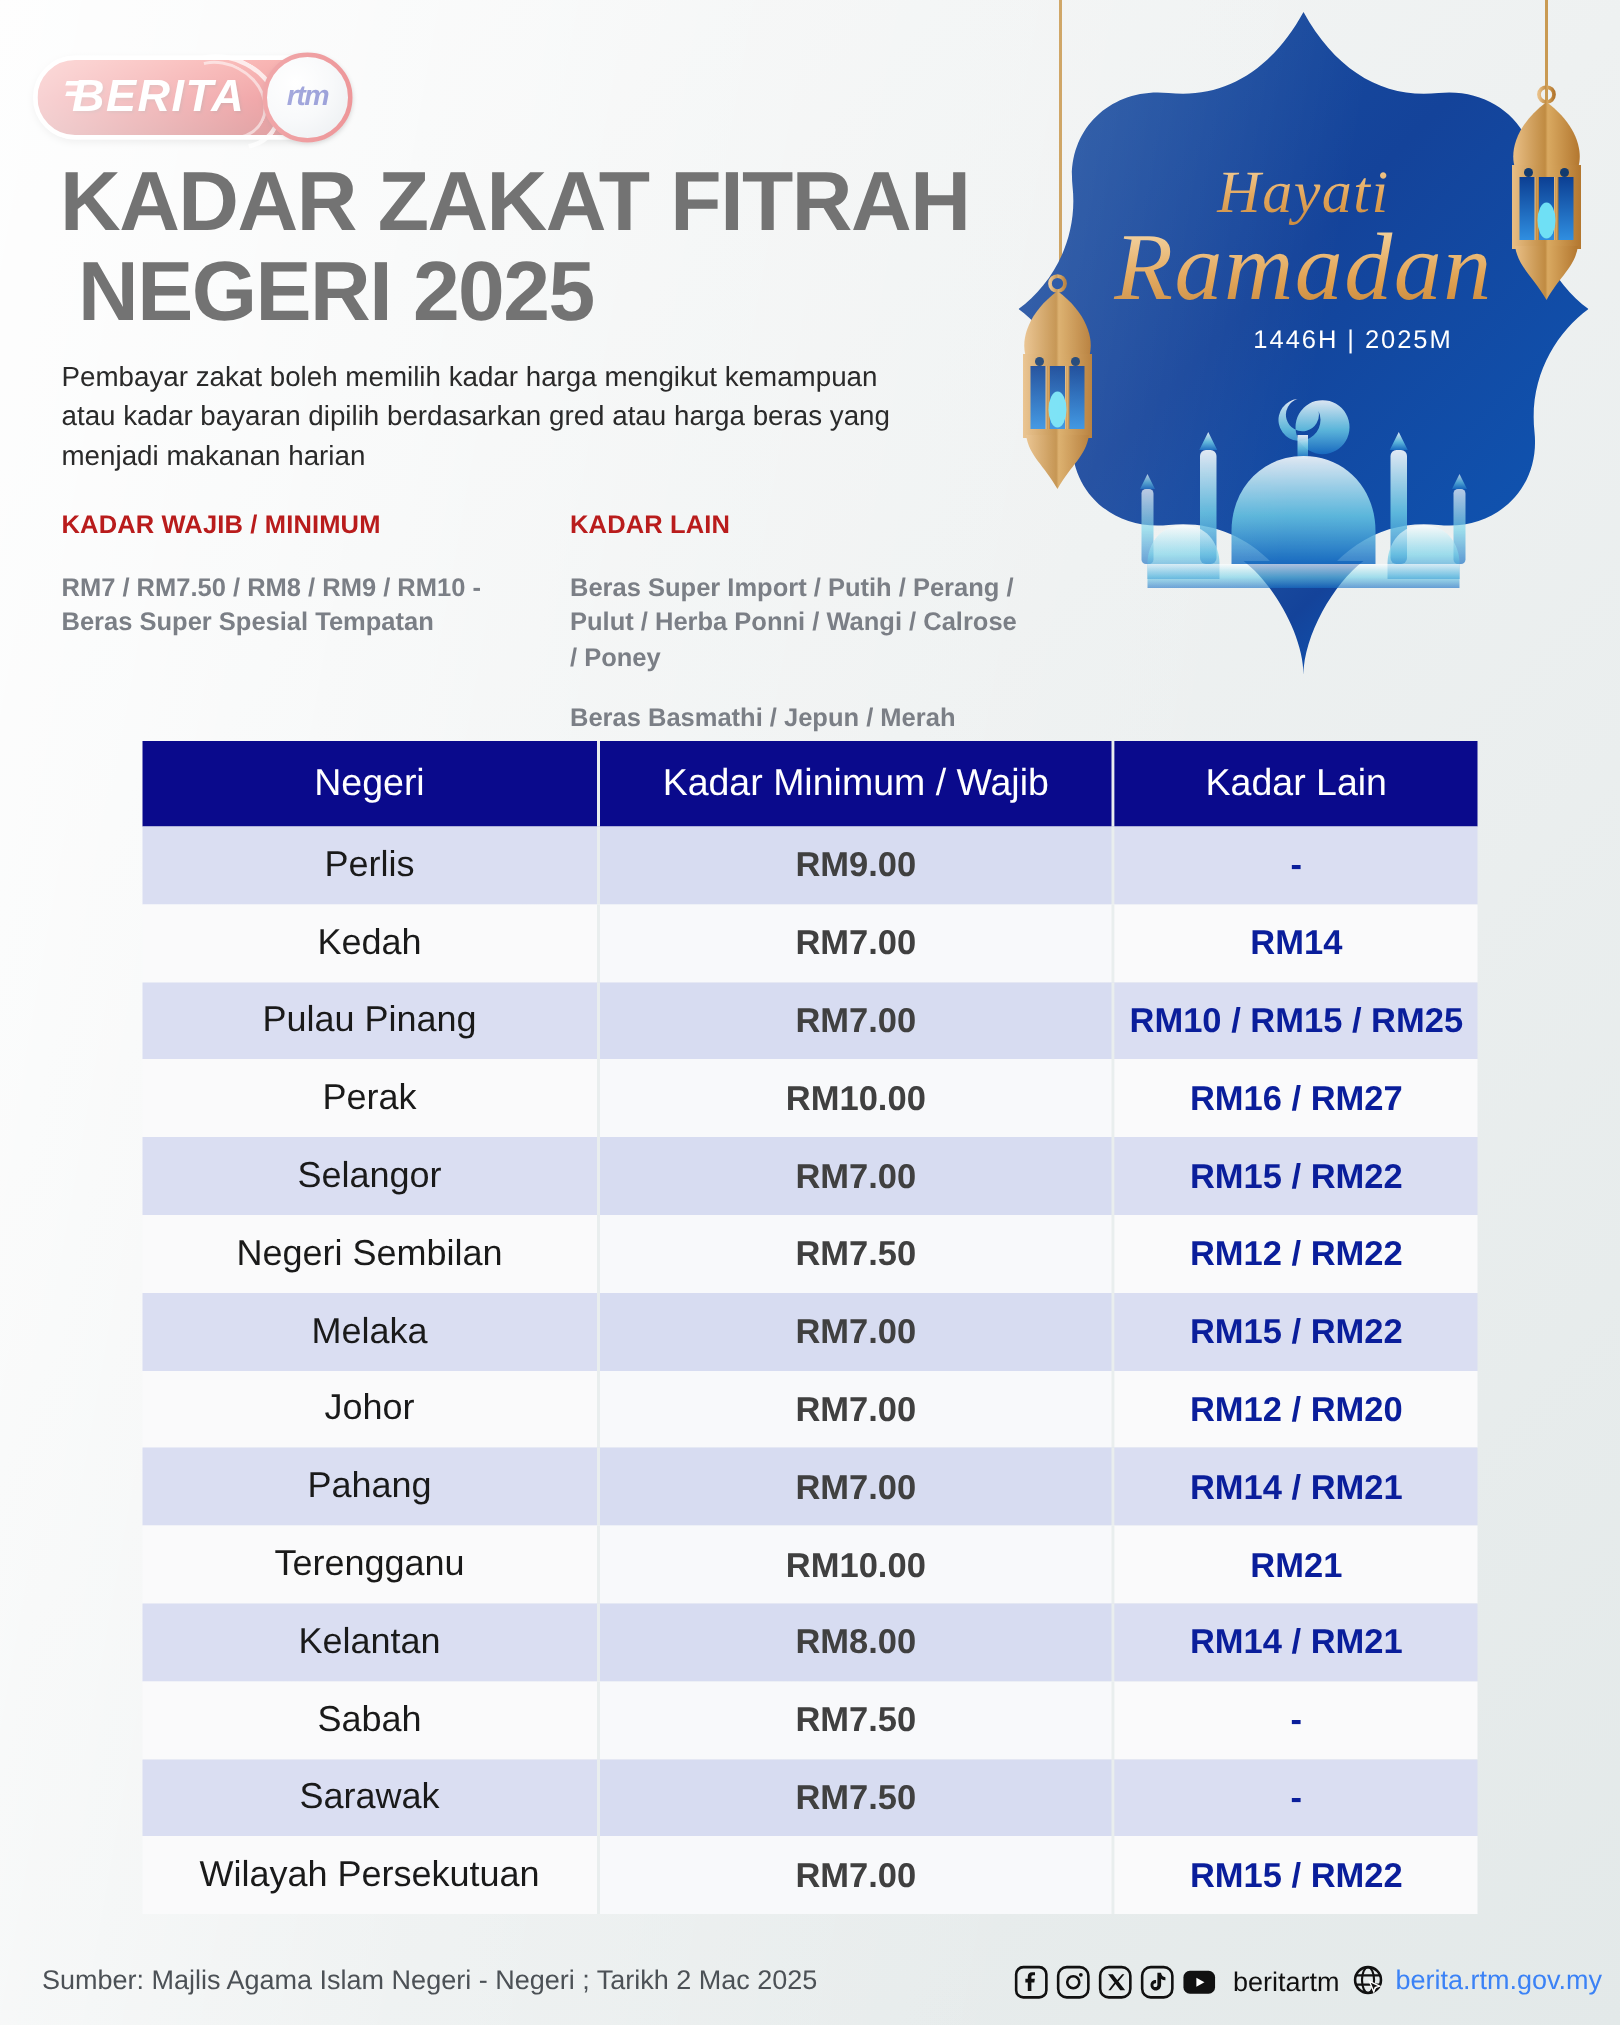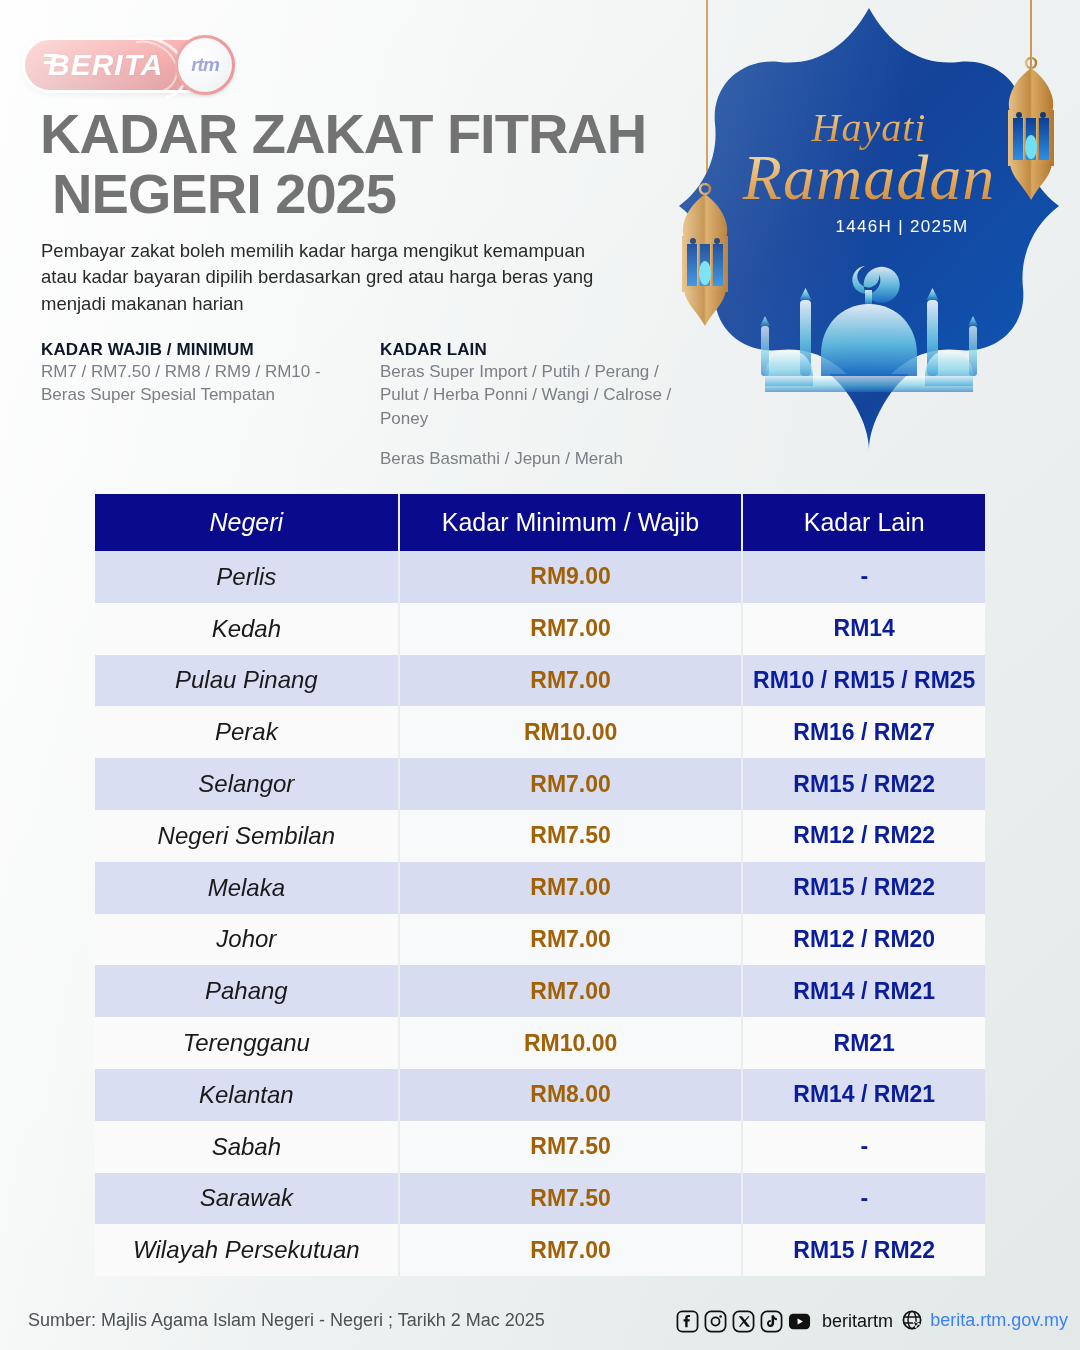--- a/index.html
+++ b/index.html
@@ -40,22 +40,22 @@
   .headline{position:absolute;left:40px;top:104px;width:660px;
     font-size:56px;line-height:1.07;font-weight:bold;color:#737373;letter-spacing:-1px;}
   .headline .l2{display:block;margin-left:12px;}
   .subtitle{position:absolute;left:41px;top:238px;width:570px;
     font-size:18.5px;line-height:1.42;color:#2a2a2a;}
 
   
   .kadar{position:absolute;top:340px;}
   .kadar.left{left:41px;width:320px;}
   .kadar.right{left:380px;width:300px;}
-  .kadar h4{margin:0 0 0 0;font-size:17px;font-weight:bold;color:#0f172a;letter-spacing:.1px;}
-  .kadar p{margin:0;font-size:17px;line-height:1.38;color:#7b7f86;}
+  .kadar h4{margin:0 0 20px 0;font-size:17px;font-weight:bold;color:#b91c1c;letter-spacing:.1px;}
+  .kadar p{margin:0;font-size:17px;line-height:1.38;color:#7b7f86;font-weight:bold;}
   .kadar p.second{margin-top:17px;}
 
   
   .badge-wrap{position:absolute;right:-4px;top:-8px;width:430px;height:470px;}
   .cord{position:absolute;width:2px;background:#c99a52;}
   .cord.a{left:52px;top:0;height:215px;}
   .cord.b{right:52px;top:0;height:88px;}
 
   .lantern{position:absolute;width:62px;height:150px;}
   .lantern.a{left:20px;top:186px;}
@@ -74,32 +74,32 @@
   .bt-3{font-family:"Liberation Sans",sans-serif;font-size:17px;color:#fff;letter-spacing:1.3px;
     margin-top:2px;padding-left:66px;font-style:normal;}
 
   
   .table{position:absolute;left:95px;top:494px;width:890px;}
   .trow{display:flex;}
   .thead .tcell{background:#0A0A8C;color:#fff;font-size:25px;font-weight:normal;padding:14px 4px;}
   .thead .tcell.c0{border-right:2px solid #e9eeee;}
   .thead .tcell.c1{border-right:2px solid #e9eeee;}
   .tcell{box-sizing:border-box;text-align:center;display:flex;align-items:center;justify-content:center;}
-  .c0{width:319px;font-style:italic;}
+  .c0{width:319px;}
   .c1{width:360px;}
   .c2{width:253px;}
   .tbody .trow{height:51.8px;}
   .tbody .trow.odd .c0{background:#dadef2;}
   .tbody .trow.odd .c1{background:#d7dcf1;}
   .tbody .trow.odd .c2{background:#dadef2;}
   .tbody .trow.even .c0{background:#fafafb;}
   .tbody .trow.even .c1{background:#f8f9fb;}
   .tbody .trow.even .c2{background:#fafafb;}
   .tbody .c0{font-size:24px;color:#1a1a1a;border-right:2px solid #e9eeee;}
-  .tbody .c1{font-size:23px;color:#a16207;font-weight:bold;border-right:2px solid #e9eeee;}
+  .tbody .c1{font-size:23px;color:#404040;font-weight:bold;border-right:2px solid #e9eeee;}
   .tbody .c2{font-size:23px;color:#0A1E9B;font-weight:bold;}
 
   
   .footer{position:absolute;left:0;right:0;bottom:0;height:56px;}
   .src{position:absolute;left:28px;top:16px;font-size:18px;color:#4c5156;}
   .social{position:absolute;left:676px;top:16px;display:flex;align-items:center;gap:5px;}
   .sicon{width:23px;height:23px;display:block;}
   .handle{font-size:18px;color:#111;margin-left:6px;}
   .site{position:absolute;right:12px;top:15px;display:flex;align-items:center;gap:6px;}
   .site span{font-size:18px;color:#3b82f6;}

